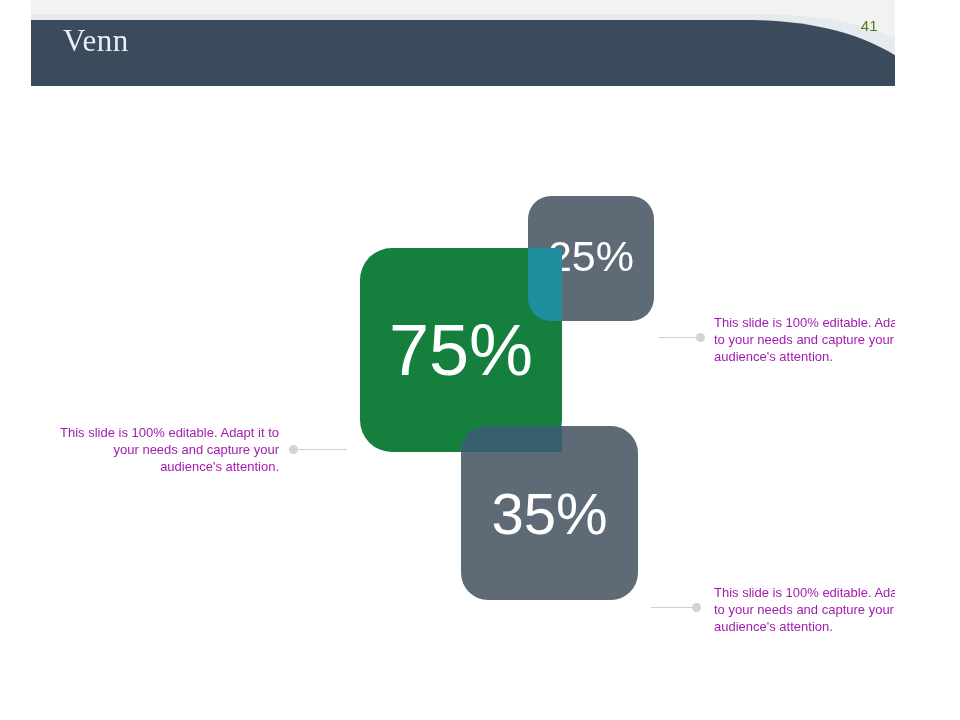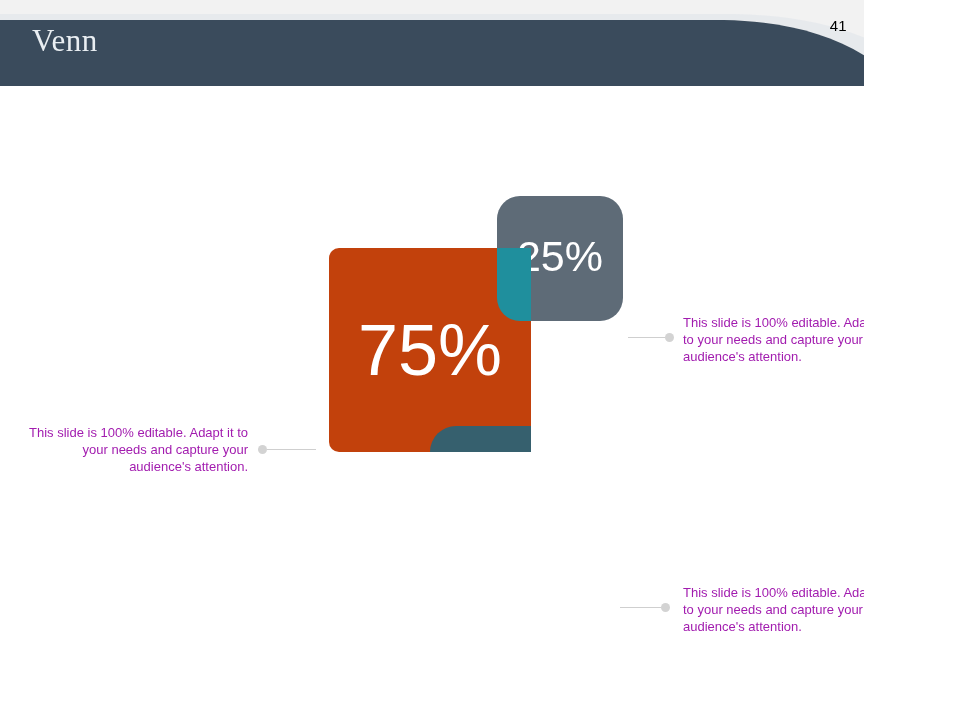--- a/index.html
+++ b/index.html
@@ -10,20 +10,21 @@
   }
   body {
     font-family: "Liberation Sans", sans-serif;
   }
   #slide {
     position: relative;
     width: 864px;
     height: 720px;
     background: #ffffff;
     overflow: hidden;
+    margin-left: 31px;
   }
 
   
   .header-strip {
     position: absolute;
     left: 0;
     top: 0;
     width: 960px;
     height: 86px;
     background: #f2f2f2;
@@ -46,21 +47,21 @@
     color: #e9eef2;
     letter-spacing: 0.5px;
     white-space: nowrap;
   }
   .page-number {
     position: absolute;
     right: 17px;
     top: 17px;
     font-family: "Liberation Sans", sans-serif;
     font-size: 15px;
-    color: #000000;
+    color: #4d7c0f;
     letter-spacing: 0.3px;
   }
   .body-bg {
     position: absolute;
     left: 0;
     top: 86px;
     width: 960px;
     height: 634px;
     background: #ffffff;
   }
@@ -91,22 +92,22 @@
     border-radius: 23px;
     font-size: 43px;
     padding-bottom: 4px;
     box-sizing: border-box;
   }
   .sq-75 {
     left: 329px;
     top: 162px;
     width: 202px;
     height: 204px;
-    background: #c2410c;
-    border-radius: 10px;
+    background: #15803d;
+    border-radius: 32px;
     font-size: 72px;
     z-index: 3;
   }
   .sq-35 {
     left: 430px;
     top: 340px;
     width: 177px;
     height: 174px;
     background: #5e6b77;
     border-radius: 27px;
@@ -213,20 +214,23 @@
     <div class="sq sq-25">
       <span>25%</span>
     </div>
 
     <div class="sq sq-75">
       <span>75%</span>
     </div>
 
     <div class="overlap overlap-top"></div>
 
+    <div class="sq sq-35">
+      <span>35%</span>
+    </div>
 
     <div class="overlap overlap-bottom"></div>
 
     <div class="connector conn-left">
       <span class="conn-dot"></span>
       <span class="conn-line"></span>
     </div>
 
     <div class="connector conn-top">
       <span class="conn-line"></span>

